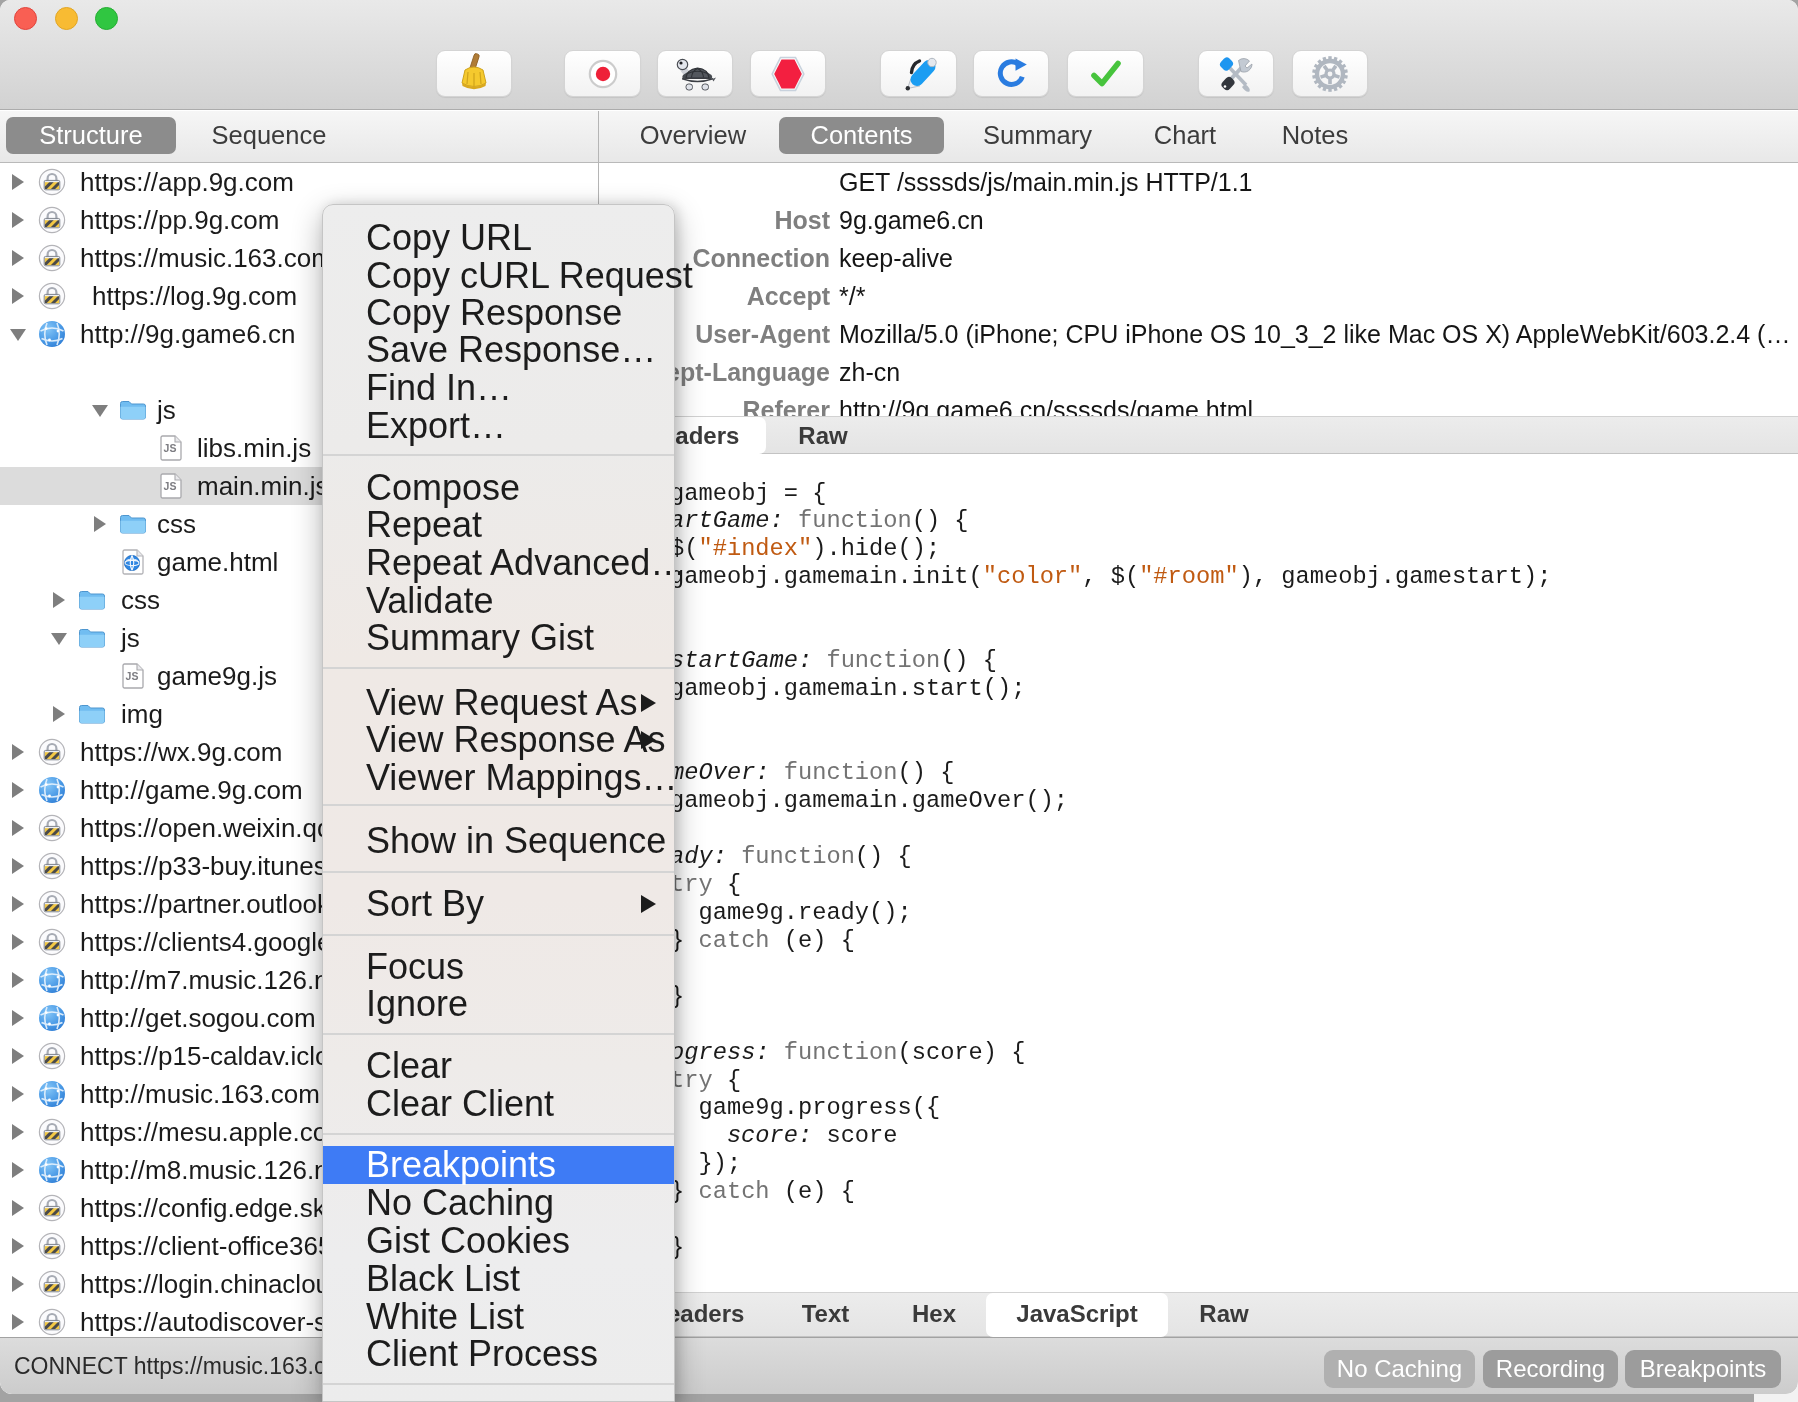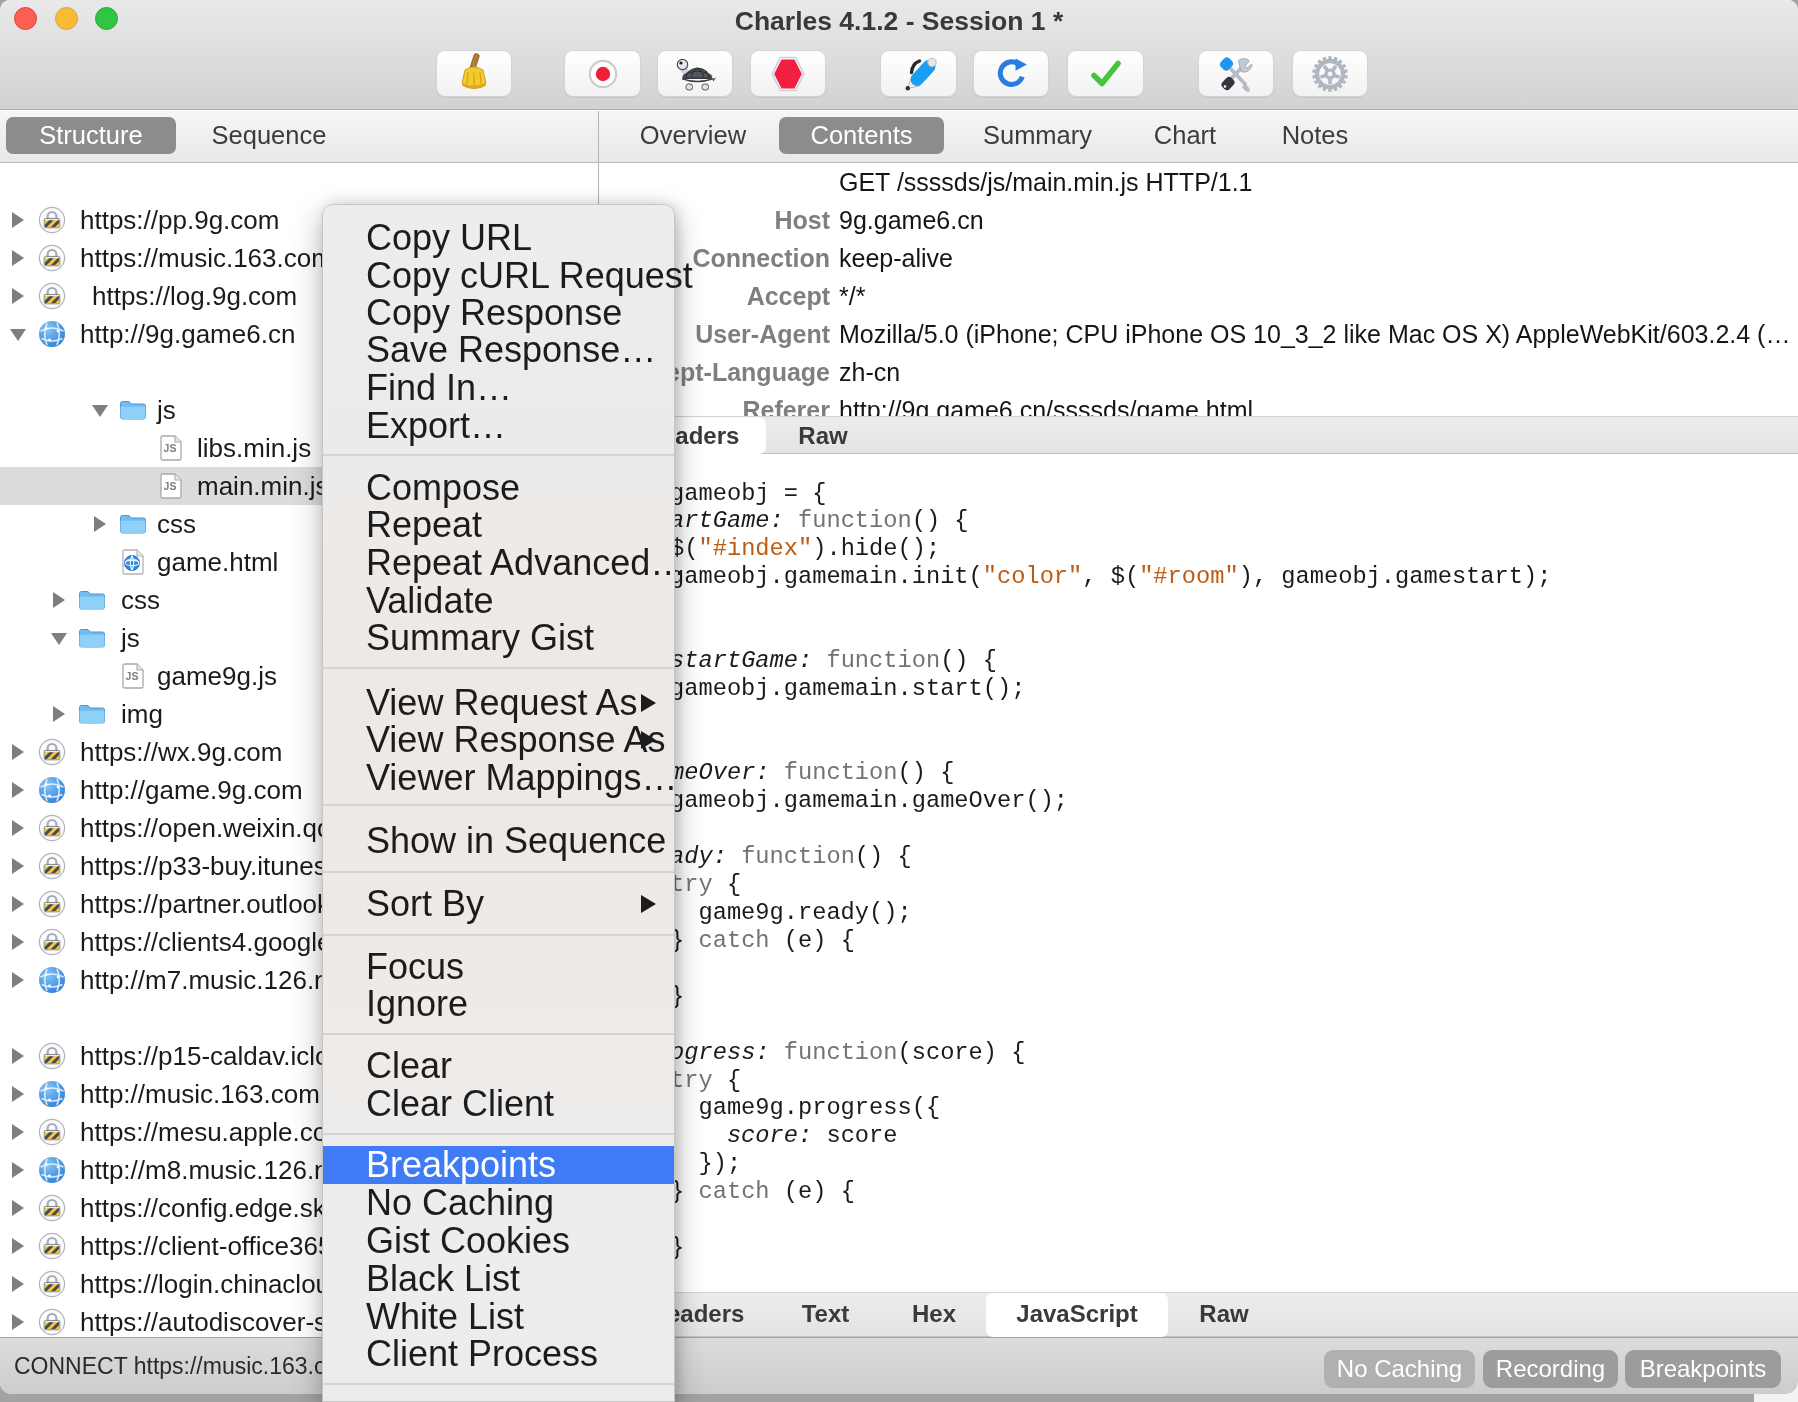--- a/index.html
+++ b/index.html
@@ -55,21 +55,20 @@
         <stop offset="1" stop-color="#2668c8"></stop>
 </linearGradient>
 </defs>
 </svg>
 <div style="position:absolute;right:0;bottom:0;width:44px;height:44px;background:#f2f2f2"></div>
 <div id="win">
     <div id="header">
       <div class="tl" style="left:13.5px;background:#f95f53;border:1px solid #e0443c"></div>
       <div class="tl" style="left:55px;background:#f8bb33;border:1px solid #e0a524"></div>
       <div class="tl" style="left:94.5px;background:#30c641;border:1px solid #25ad33"></div>
-      <div id="title">Charles 4.1.2 - Session 1 *</div>
       <div class="tbtn" style="left:436px;width:76px">
         <svg width="46" height="44" viewBox="0 0 46 44">
 <rect x="21" y="1.5" width="5.2" height="17" rx="2" fill="#b07c36" stroke="#8c5f24" stroke-width="0.8" transform="rotate(18 23.5 10)"></rect>
 <path d="M 14 18 Q 23 12 32 18 L 35 31 Q 23 38 11 31 Z" fill="#f5c92e" stroke="#cfa31b" stroke-width="1"></path>
 <path d="M 11 31 Q 23 38 35 31 L 34.5 34 Q 23 40.5 11.5 34 Z" fill="#d9a81f"></path>
 <path d="M 17 20 L 16 32 M 23 21 L 23 34 M 29 20 L 30 32" stroke="#cfa31b" stroke-width="1.2" fill="none"></path>
 </svg>
       </div>
       <div class="tbtn" style="left:564px;width:77px">
         <svg width="46" height="44" viewBox="0 0 46 44">
@@ -162,20 +161,32 @@
     <div id="tabbar">
       <div class="pill" style="left:6px;width:170px">Structure</div>
       <div class="tabtxt" style="left:207px;width:124px">Sequence</div>
       <div class="tabtxt" style="left:633px;width:120px">Overview</div>
       <div class="pill" style="left:779px;width:165px">Contents</div>
       <div class="tabtxt" style="left:975px;width:125px">Summary</div>
       <div class="tabtxt" style="left:1150px;width:70px">Chart</div>
       <div class="tabtxt" style="left:1277px;width:76px">Notes</div>
     </div>
     <div id="leftpanel">
+      <div class="trow" style="top:0px">
+        <svg style="position:absolute;left:10.5px;top:10px" width="14" height="18">
+          <polygon points="1,1 13,9 1,17" fill="#7e7e7e"></polygon>
+        </svg>
+        <svg style="position:absolute;left:38px;top:5px" width="28" height="28" viewBox="0 0 28 28">
+<circle cx="14" cy="14" r="12.6" fill="#fbfbfd" stroke="#b4b4b8" stroke-width="1.2"></circle>
+<path d="M 9.6 13.5 L 9.6 10.4 A 4.4 4.4 0 0 1 18.4 10.4 L 18.4 13.5" fill="none" stroke="#a7abb4" stroke-width="2.2"></path>
+<rect x="6.2" y="12.4" width="15.6" height="9.4" rx="1.4" fill="#eceef2" stroke="#7e838c" stroke-width="1"></rect>
+<rect x="6.9" y="14.2" width="14.2" height="6.9" fill="url(#hz)"></rect>
+</svg>
+        <div class="ttext" style="left:80px">https://app.9g.com</div>
+      </div>
       <div class="trow" style="top:38px">
         <svg style="position:absolute;left:10.5px;top:10px" width="14" height="18">
           <polygon points="1,1 13,9 1,17" fill="#7e7e7e"></polygon>
         </svg>
         <svg style="position:absolute;left:38px;top:5px" width="28" height="28" viewBox="0 0 28 28">
 <circle cx="14" cy="14" r="12.6" fill="#fbfbfd" stroke="#b4b4b8" stroke-width="1.2"></circle>
 <path d="M 9.6 13.5 L 9.6 10.4 A 4.4 4.4 0 0 1 18.4 10.4 L 18.4 13.5" fill="none" stroke="#a7abb4" stroke-width="2.2"></path>
 <rect x="6.2" y="12.4" width="15.6" height="9.4" rx="1.4" fill="#eceef2" stroke="#7e838c" stroke-width="1"></rect>
 <rect x="6.9" y="14.2" width="14.2" height="6.9" fill="url(#hz)"></rect>
 </svg>
@@ -406,20 +417,40 @@
 <path d="M 9 3 Q 4.5 14 9 25"></path>
 <path d="M 19 3 Q 23.5 14 19 25"></path>
 </g>
 <g fill="#ffffff">
             <circle cx="8.2" cy="8.6" r="1.4"></circle>
             <circle cx="20" cy="11" r="1.4"></circle>
             <circle cx="11.5" cy="20" r="1.4"></circle>
           </g>
 </svg>
         <div class="ttext" style="left:80px">http://m7.music.126.net</div>
+      </div>
+      <div class="trow" style="top:836px">
+        <svg style="position:absolute;left:10.5px;top:10px" width="14" height="18">
+          <polygon points="1,1 13,9 1,17" fill="#7e7e7e"></polygon>
+        </svg>
+        <svg style="position:absolute;left:38px;top:5px" width="28" height="28" viewBox="0 0 28 28">
+<circle cx="14" cy="14" r="13" fill="url(#gl)"></circle>
+<g stroke="#eaf4fd" stroke-width="1.6" fill="none" opacity="0.9">
+<path d="M 2.5 11 Q 14 5 25.5 11"></path>
+<path d="M 3.5 18.5 Q 14 23.5 24.5 18.5"></path>
+<path d="M 9 3 Q 4.5 14 9 25"></path>
+<path d="M 19 3 Q 23.5 14 19 25"></path>
+</g>
+<g fill="#ffffff">
+            <circle cx="8.2" cy="8.6" r="1.4"></circle>
+            <circle cx="20" cy="11" r="1.4"></circle>
+            <circle cx="11.5" cy="20" r="1.4"></circle>
+          </g>
+</svg>
+        <div class="ttext" style="left:80px">http://get.sogou.com</div>
       </div>
       <div class="trow" style="top:874px">
         <svg style="position:absolute;left:10.5px;top:10px" width="14" height="18">
           <polygon points="1,1 13,9 1,17" fill="#7e7e7e"></polygon>
         </svg>
         <svg style="position:absolute;left:38px;top:5px" width="28" height="28" viewBox="0 0 28 28">
 <circle cx="14" cy="14" r="12.6" fill="#fbfbfd" stroke="#b4b4b8" stroke-width="1.2"></circle>
 <path d="M 9.6 13.5 L 9.6 10.4 A 4.4 4.4 0 0 1 18.4 10.4 L 18.4 13.5" fill="none" stroke="#a7abb4" stroke-width="2.2"></path>
 <rect x="6.2" y="12.4" width="15.6" height="9.4" rx="1.4" fill="#eceef2" stroke="#7e838c" stroke-width="1"></rect>
 <rect x="6.9" y="14.2" width="14.2" height="6.9" fill="url(#hz)"></rect>

